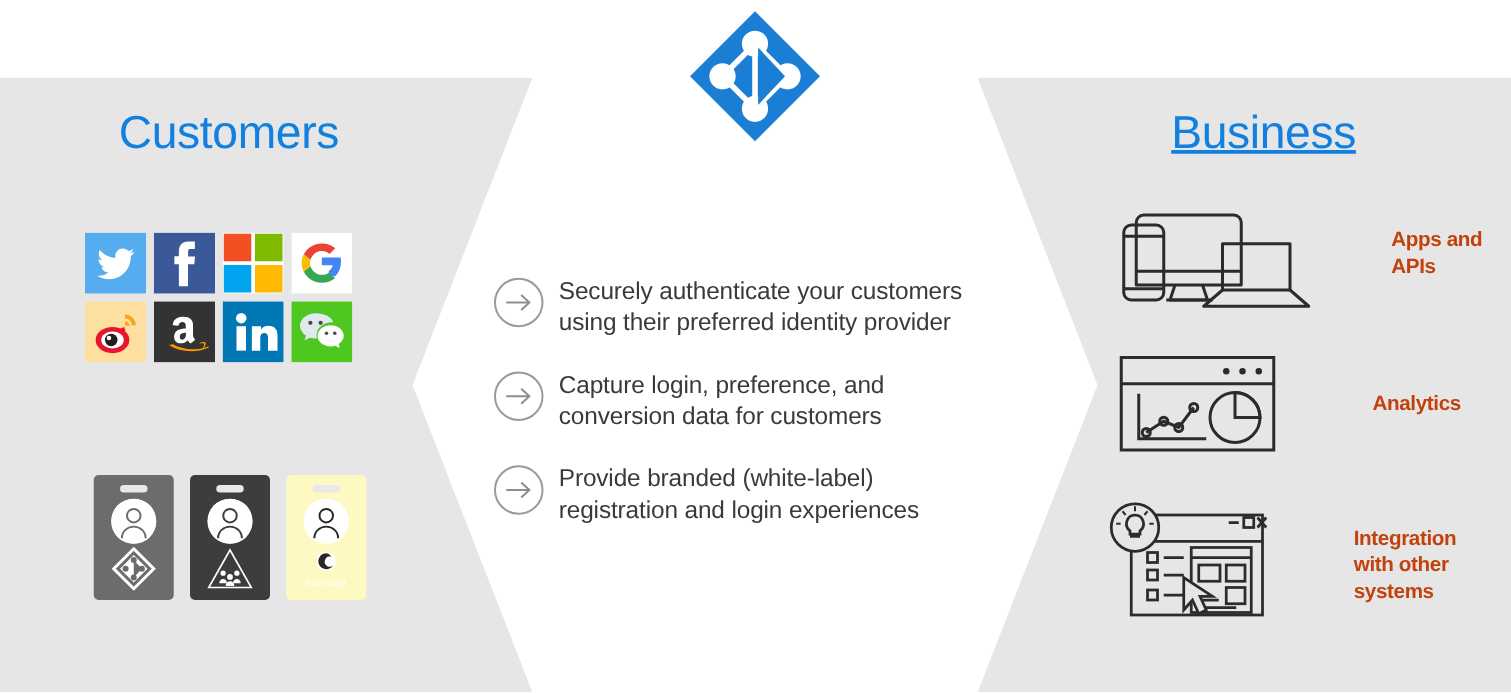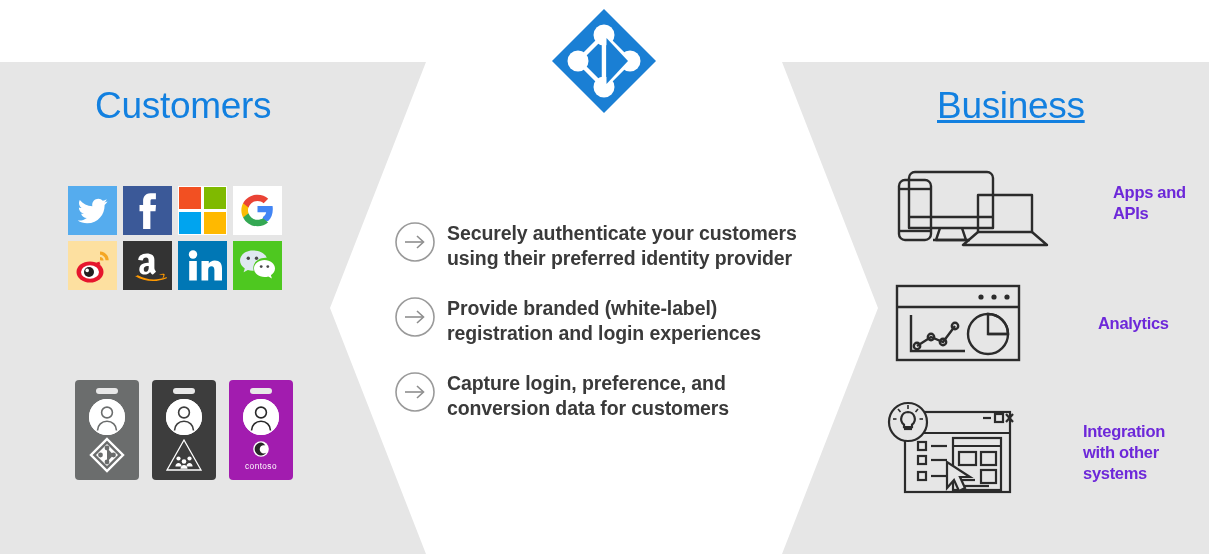--- a/index.html
+++ b/index.html
@@ -69,33 +69,33 @@
   .badge .logo svg { display:block; width:42px; height:38px; }
 
   
   #bullets { position:absolute; left:393px; top:218px; width:420px; }
   .bullet { display:flex; align-items:flex-start; margin-bottom:22px; }
   .bullet:last-child { margin-bottom:0; }
   .bullet .arrow { flex:0 0 44px; height:44px; margin-right:10px; margin-top:2px; }
   .bullet .arrow svg { display:block; width:44px; height:44px; }
   .bullet .btext {
     font-size:19.5px; line-height:25px; color:#3a3a3a;
-    font-weight:700; letter-spacing:-0.1px; padding-top:3px;
+    font-weight:400; letter-spacing:-0.1px; padding-top:3px;
     white-space:pre-line;
   }
 
   
   .brow { position:absolute; display:flex; align-items:center; }
   #brow-apps        { left:893px; top:158px; }
   #brow-analytics   { left:893px; top:281px; }
   #brow-integration { left:885px; top:400px; }
   .bicon { flex:0 0 auto; }
   .bicon svg { display:block; }
   .blabel {
-    font-size:16.5px; font-weight:700; color:#6d28d9;
+    font-size:16.5px; font-weight:700; color:#c2410c;
     letter-spacing:-0.3px; line-height:21px; white-space:pre-line;
   }
   #brow-apps .blabel        { margin-left:60px; }
   #brow-analytics .blabel   { margin-left:75px; }
   #brow-integration .blabel { margin-left:68px; }
 </style>
 </head>
 <body>
 
 <div id="stage">
@@ -251,21 +251,21 @@
             <circle cx="26.5" cy="22.5" r="2.1"></circle>
             <circle cx="21" cy="25.5" r="2.3"></circle>
             <path d="M12.4 30.5c0-2 1.4-3.4 3.1-3.4s3.1 1.4 3.1 3.4z"></path>
             <path d="M23.4 30.5c0-2 1.4-3.4 3.1-3.4s3.1 1.4 3.1 3.4z"></path>
             <path d="M17.5 32.8c0-2.2 1.6-3.8 3.5-3.8s3.5 1.6 3.5 3.8z"></path>
           </g>
         </svg>
       </div>
     </div>
 
-    <div class="badge" style="background:#a21caf">
+    <div class="badge" style="background:#fef9c3">
       <div class="clip"></div>
       <div class="face">
         <svg viewBox="0 0 36 36">
           <circle cx="18" cy="18" r="18" fill="#fff"></circle>
           <circle cx="18" cy="13.5" r="5.4" fill="none" stroke="#282828" stroke-width="1.6"></circle>
           <path d="M8.5 31.5c0-5.3 4.3-9.2 9.5-9.2s9.5 3.9 9.5 9.2" fill="none" stroke="#282828" stroke-width="1.6"></path>
         </svg>
       </div>
       <div class="logo">
         <svg viewBox="0 0 42 38">
@@ -292,34 +292,34 @@
     </div>
 
     <div class="bullet">
       <div class="arrow">
         <svg viewBox="0 0 44 44">
           <circle cx="22" cy="22" r="19" fill="none" stroke="#9a9a9a" stroke-width="1.6"></circle>
           <line x1="12" y1="22" x2="30" y2="22" stroke="#8e8e8e" stroke-width="1.6"></line>
           <polyline points="24,16 30.5,22 24,28" fill="none" stroke="#8e8e8e" stroke-width="1.6"></polyline>
         </svg>
       </div>
-      <div class="btext">Provide branded (white-label)
-registration and login experiences</div>
+      <div class="btext">Capture login, preference,  and
+conversion data for customers</div>
     </div>
 
     <div class="bullet">
       <div class="arrow">
         <svg viewBox="0 0 44 44">
           <circle cx="22" cy="22" r="19" fill="none" stroke="#9a9a9a" stroke-width="1.6"></circle>
           <line x1="12" y1="22" x2="30" y2="22" stroke="#8e8e8e" stroke-width="1.6"></line>
           <polyline points="24,16 30.5,22 24,28" fill="none" stroke="#8e8e8e" stroke-width="1.6"></polyline>
         </svg>
       </div>
-      <div class="btext">Capture login, preference,  and
-conversion data for customers</div>
+      <div class="btext">Provide branded (white-label)
+registration and login experiences</div>
     </div>
   </div>
 
   <div class="col-title" id="title-business">Business</div>
 
   <div class="brow" id="brow-apps">
     <div class="bicon">
       <svg width="160" height="90" viewBox="0 0 160 90">
         <g fill="none" stroke="#2b2b2b" stroke-width="2.4" stroke-linejoin="round">
           <path d="M22 14 h72 a6 6 0 0 1 6 6 v50 h-84 v-50 a6 6 0 0 1 6 -6 z"></path>

